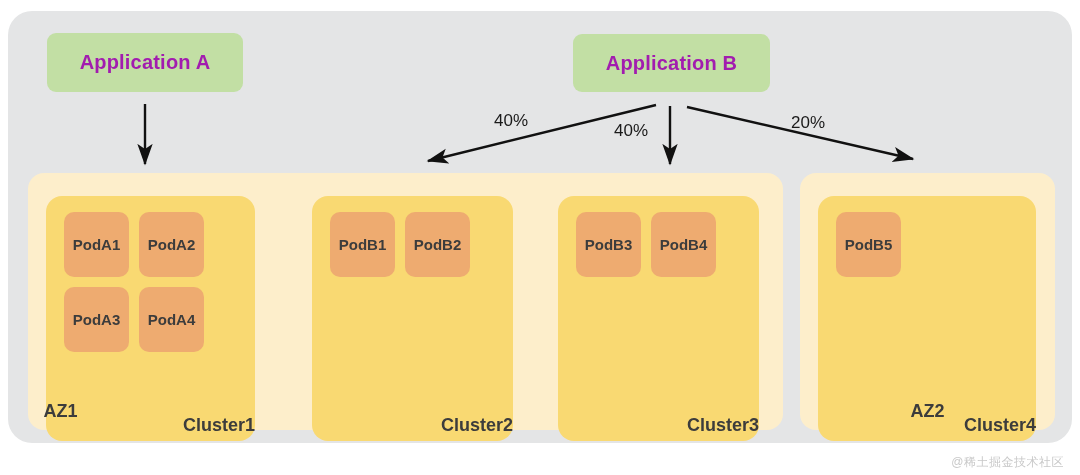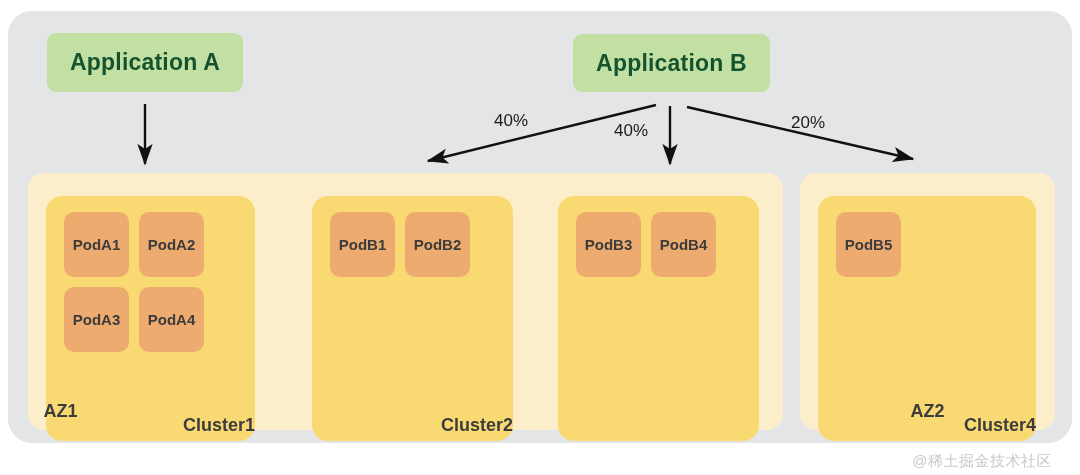--- a/index.html
+++ b/index.html
@@ -32,22 +32,22 @@
   }
 
   
   .app-box {
     position: absolute;
     background: #c2dfa4;
     border-radius: 9px;
     display: flex;
     align-items: center;
     justify-content: center;
-    color: #14532d;
-    font-size: 23px;
+    color: #a21caf;
+    font-size: 20px;
     font-weight: bold;
     letter-spacing: .2px;
   }
   #app-a { left: 47px;  top: 33px; width: 196px; height: 59px; }
   #app-b { left: 573px; top: 34px; width: 197px; height: 58px; }
 
   
   #arrow-layer {
     position: absolute;
     left: 0; top: 0;
@@ -131,24 +131,24 @@
     align-items: center;
     justify-content: center;
     color: #3c3c3c;
     font-size: 15px;
     font-weight: bold;
   }
 
   
   #watermark {
     position: absolute;
-    right: 28px;
+    right: 16px;
     bottom: 4px;
     color: #c9c9c9;
-    font-size: 15px;
+    font-size: 12px;
     letter-spacing: .5px;
   }
 </style>
 </head>
 <body>
 
 <div id="canvas">
 
   <div id="outer-region"></div>
 
@@ -170,20 +170,21 @@
         <div class="pod">PodB2</div>
       </div>
       <div class="cluster-label">Cluster2</div>
     </div>
 
     <div class="cluster-box" id="cluster3">
       <div class="pod-grid">
         <div class="pod">PodB3</div>
         <div class="pod">PodB4</div>
       </div>
+      <div class="cluster-label">Cluster3</div>
     </div>
 
     <div class="az-label">AZ1</div>
   </div>
 
   <div class="az-box" id="az2">
     <div class="cluster-box" id="cluster4">
       <div class="pod-grid">
         <div class="pod">PodB5</div>
       </div>

